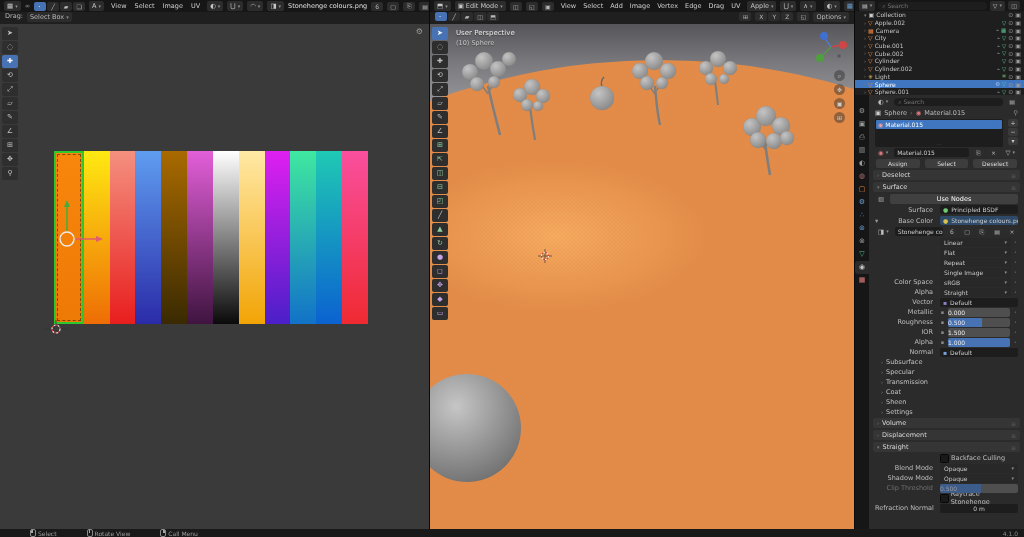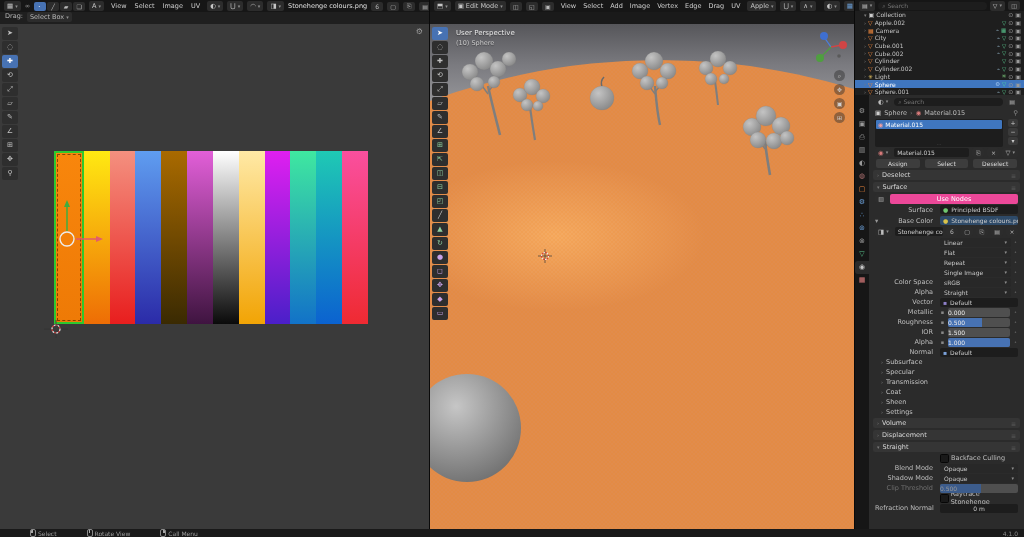--- a/index.html
+++ b/index.html
@@ -67,21 +67,21 @@
   .dd{background:#282828;border-radius:2px;height:9px;flex:1;display:flex;align-items:center;
       padding:0 4px;color:#c9c9c9;font-size:6px;white-space:nowrap;overflow:hidden;}
   .dd .car{margin-left:auto;}
   .dot{width:5px;text-align:center;color:#666;font-size:5px;}
   .sock{width:5px;text-align:center;color:#888;font-size:5px;}
   .slider{position:relative;flex:1;height:9px;background:#4f4f4f;border-radius:2px;overflow:hidden;}
   .slider .fill{position:absolute;left:0;top:0;bottom:0;background:#4772b3;}
   .slider .txt{position:relative;font-size:6px;color:#ececec;line-height:9px;text-align:center;}
   .btn{flex:1;height:9px;background:#3d3d3d;border-radius:2px;text-align:center;line-height:9px;
        font-size:6px;color:#dcdcdc;margin:0 1px;}
-  .bluebtn{flex:1;height:10px;background:#ec4899;border-radius:2px;text-align:center;line-height:10px;
+  .bluebtn{flex:1;height:10px;background:#404040;border-radius:2px;text-align:center;line-height:10px;
        font-size:6.5px;color:#fff;}
   .phead{background:#353535;border-radius:2px;height:10px;margin:1px 4px;display:flex;align-items:center;
          gap:3px;padding:0 4px;font-size:6.5px;color:#d8d8d8;}
   .phead .grip{margin-left:auto;color:#5f5f5f;font-size:6px;}
   .subrow{height:10px;min-height:10px;display:flex;align-items:center;gap:3px;padding:0 6px 0 12px;
           font-size:6.5px;color:#c0c0c0;}
   .chk{width:7px;height:7px;background:#191919;border:1px solid #060606;border-radius:1.5px;}
   .slotbox{flex:1;background:#1d1d1d;border-radius:2px;height:26px;padding:1px;display:flex;flex-direction:column;}
   .slotrow{height:9px;background:#3f76bf;border-radius:1px;display:flex;align-items:center;gap:2px;
            padding:0 2px;color:#fff;font-size:6px;}
@@ -244,20 +244,43 @@
       <span class="sep"></span>
       <span class="ddl">
           <span>◐</span>
           <span class="car">▾</span>
         </span>
       <span class="ddl">
           <span style="color:#6a9fd8">▦</span>
           <span class="car">▾</span>
         </span>
 
+    </div>
+    <div class="hdr2">
+      <span style="display:flex;gap:1px">
+
+      <span class="ibtn act">⠂</span>
+          <span class="ibtn">╱</span>
+          <span class="ibtn">▰</span>
+          <span class="ibtn">◫</span>
+          <span class="ibtn">⬒</span>
+        </span>
+      <span class="sep"></span>
+      <span class="ibtn">⊞</span>
+      <span style="display:flex;gap:1px">
+
+      <span class="ibtn">X</span>
+          <span class="ibtn">Y</span>
+          <span class="ibtn">Z</span>
+        </span>
+      <span class="ibtn">◱</span>
+      <span class="ddl">
+          <span>Options</span>
+          <span class="car">▾</span>
+        </span>
     </div>
     <div class="scene">
       <svg width="424" height="505" viewBox="0 0 424 505">
         <defs>
           <linearGradient id="sky" x1="0" y1="0" x2="0" y2="1">
             <stop offset="0" stop-color="#56565a"></stop>
               <stop offset="0.08" stop-color="#7a7a7f"></stop>
             <stop offset="0.16" stop-color="#97979b"></stop>
               <stop offset="0.3" stop-color="#a2a2a5"></stop>
             <stop offset="1" stop-color="#a2a2a5"></stop>

